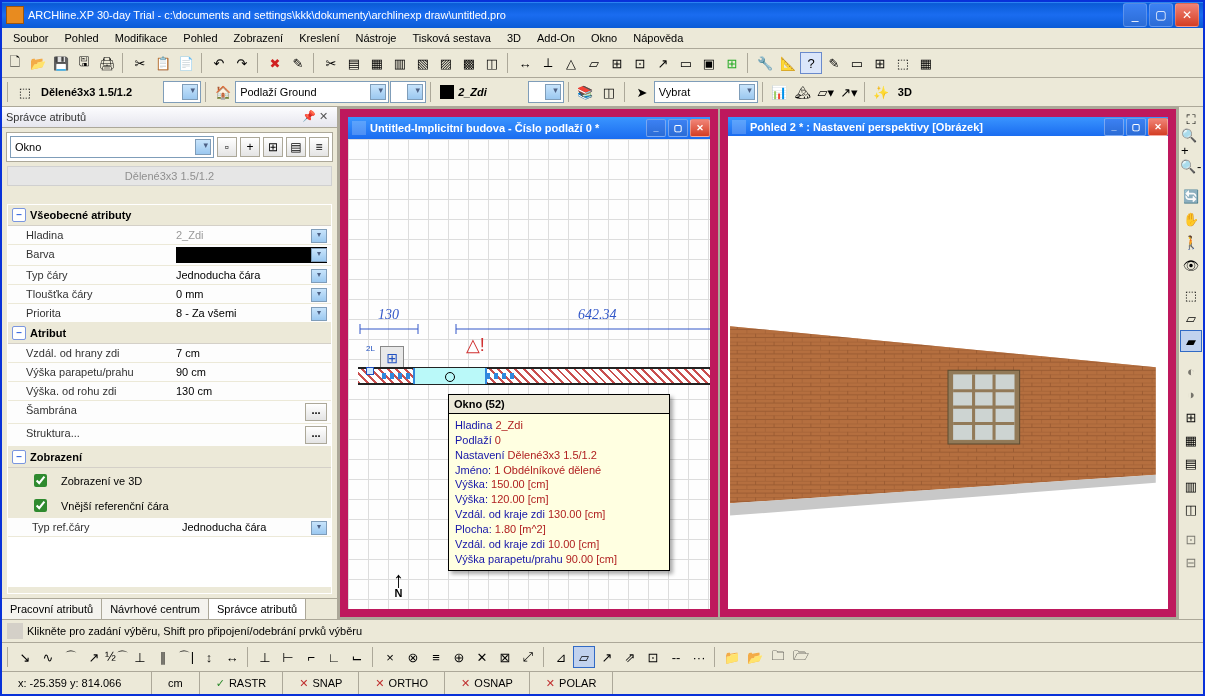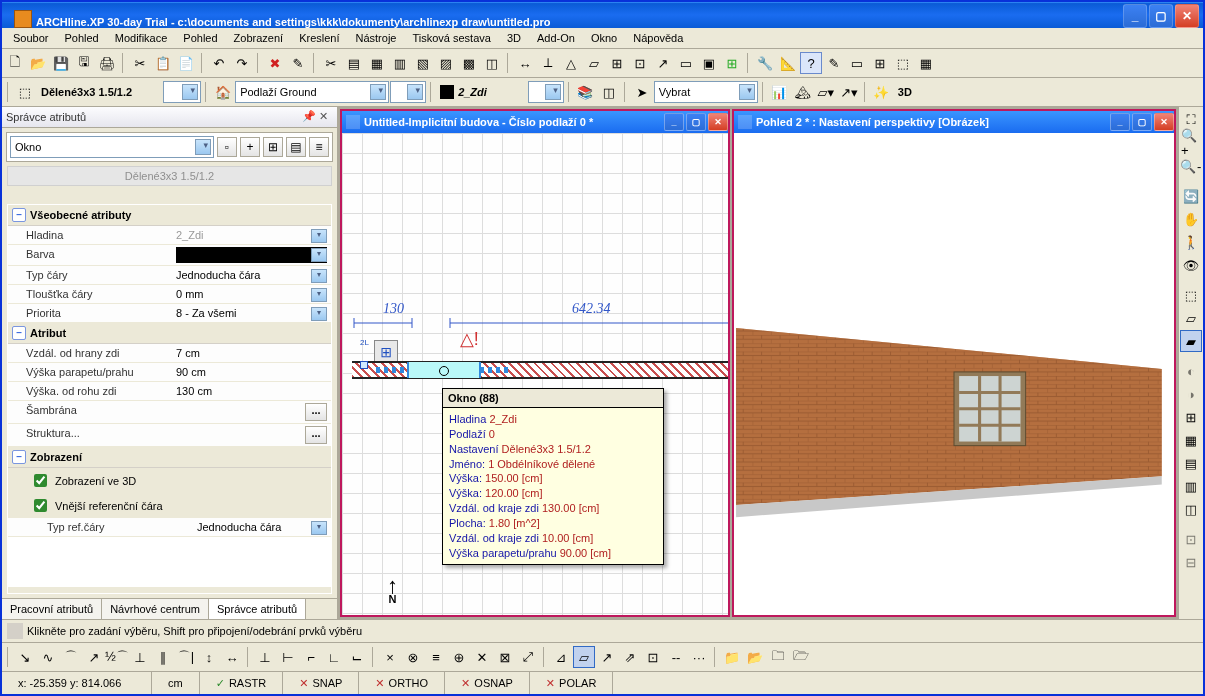--- a/index.html
+++ b/index.html
@@ -1,16 +1,16 @@
 <!DOCTYPE html>
 <html><head>
 <meta charset="utf-8">
 <style>
 html,body{margin:0;padding:0;font-family:Tahoma,Arial,sans-serif;font-size:11px;background:#ece9d8;color:#000;overflow:hidden}
-.titlebar{height:26px;background:linear-gradient(to bottom,#3a95ff 0%,#0a5bd6 6%,#1a6cf0 50%,#0a5bd6 100%);display:flex;align-items:flex-end;color:#fff;font-weight:bold;padding-left:12px;border:2px solid #0831d9;border-bottom:none}
+.titlebar{height:26px;background:linear-gradient(to bottom,#3a95ff 0%,#0a5bd6 6%,#1a6cf0 50%,#0a5bd6 100%);display:flex;align-items:center;color:#fff;font-weight:normal;padding-left:4px;border:2px solid #0831d9;border-bottom:none}
 .titlebar .ticon{width:16px;height:16px;background:#e88b1f;border:1px solid #9a5510;margin-right:4px}
 .titlebar .spacer{flex:1}
 .winbtn{width:22px;height:22px;margin-right:2px;border-radius:3px;display:flex;align-items:center;justify-content:center;font-family:Marlett,Arial;font-size:12px;color:#fff;border:1px solid #fff3}
 .winbtn.min,.winbtn.max{background:linear-gradient(#3c81f3,#2b6cd6)}
 .winbtn.close{background:linear-gradient(#f08376,#d43e24);margin-right:4px}
 .outerborder{border:2px solid #0831d9;border-top:none;height:calc(696px - 28px);box-sizing:border-box;display:flex;flex-direction:column}
 .menubar{background:#ece9d8;padding:2px 4px;display:flex;gap:2px;border-bottom:1px solid #aca899}
 .menubar span{padding:2px 7px}
 .toolbar{background:#ece9d8;padding:2px 2px;display:flex;align-items:center;border-bottom:1px solid #aca899;gap:1px;flex-wrap:nowrap;height:24px}
 .tbico{width:20px;height:20px;border:1px solid transparent;display:flex;align-items:center;justify-content:center;font-size:13px}
@@ -28,28 +28,28 @@
 .greybar{background:#e6e6e6;color:#8f8f8f;text-align:center;padding:3px;margin:0 5px;border:1px solid #d0d0d0}
 .propgrid{margin:4px 5px;flex:1;overflow:auto;border:1px solid #fff}
 .grouphdr{background:#ece9d8;padding:3px 4px;font-weight:bold;display:flex;align-items:center;gap:4px;border-bottom:1px solid #d4d0c8}
 .grouphdr .tw{width:12px;height:12px;background:#fff;border:1px solid #7a96df;color:#3a6bdf;display:flex;align-items:center;justify-content:center;font-size:10px;line-height:1;border-radius:2px}
 .gridrow{display:flex;border-bottom:1px solid #ece9d8;background:#fdfdfd}
 .gridrow .lbl{width:140px;padding:3px 6px 3px 18px;color:#333}
 .gridrow .val{flex:1;padding:2px 4px;display:flex;align-items:center;position:relative}
 .gridrow .val.dd::after{content:"▾";position:absolute;right:4px;top:3px;width:14px;height:12px;background:linear-gradient(#c8e4fb,#9bc8f0);border:1px solid #7f9db9;font-size:8px;text-align:center;color:#4d6185}
 .colorswatch{width:100%;height:14px;background:#000;border:1px solid #000}
 .ellips{width:20px;height:16px;border:1px solid #aca899;background:linear-gradient(#fff,#e4e4e4);text-align:center;font-weight:bold;margin-left:auto}
-.chk{display:flex;align-items:center;gap:5px;padding:3px 6px 3px 22px}
+.chk{display:flex;align-items:center;gap:11px;padding:3px 6px 3px 22px}
 .chk input{accent-color:#2f8a2f}
 .tabs{display:flex;border-top:1px solid #aca899;background:#ece9d8}
 .tabs div{padding:4px 8px;border-right:1px solid #aca899;background:#f4f3ee}
 .tabs div.active{background:#fff}
 .centerarea{flex:1;display:flex;flex-direction:column;background:#aca899;min-width:0}
 .mdiwrap{flex:1;display:flex;gap:2px;padding:2px;min-height:0}
-.mdiwin{display:flex;flex-direction:column;border:2px solid #be185d;background:#737373}
+.mdiwin{display:flex;flex-direction:column;border:8px solid #be185d;background:#737373}
 .mdiwin.left{flex:1}
 .mdiwin.right{width:440px}
 .mdiwin .mtitle{height:22px;background:linear-gradient(to bottom,#3a95ff,#1a6cf0);display:flex;align-items:center;color:#fff;font-weight:bold;padding-left:4px;font-size:11px}
 .mtitle .mico{width:14px;height:14px;background:#fff3;margin-right:4px}
 .mtitle .mb{width:18px;height:16px;margin-left:2px;border-radius:2px;background:linear-gradient(#3c81f3,#2b6cd6);border:1px solid #fff5;display:flex;align-items:center;justify-content:center;font-size:9px;color:#fff}
 .mtitle .mb.cls{background:linear-gradient(#f08376,#d43e24)}
 .drawing{flex:1;position:relative;overflow:hidden;background:#fefefe;background-image:repeating-linear-gradient(#ddd 0 1px,transparent 1px 20px),repeating-linear-gradient(90deg,#ddd 0 1px,transparent 1px 20px)}
 .wall{position:absolute;left:10px;top:228px;width:390px;height:14px;background:repeating-linear-gradient(45deg,#c94f4f 0 2px,#fff 2px 6px);border-top:2px solid #222;border-bottom:2px solid #222}
 .wall .winrect{position:absolute;left:55px;top:-1px;width:70px;height:16px;background:#baf9f9;border-left:2px solid #3088dd;border-right:2px solid #3088dd}
 .wall .bluedash{position:absolute;top:4px;width:30px;height:6px;background:repeating-linear-gradient(90deg,#3088dd 0 4px,transparent 4px 8px)}
@@ -264,21 +264,21 @@
           </div>
     <div class="chk">
             <input type="checkbox" checked="" style="">
             <span>Zobrazení ve 3D</span>
           </div>
     <div class="chk">
             <input type="checkbox" checked="" style="">
             <span>Vnější referenční čára</span>
           </div>
     <div class="gridrow">
-      <div class="lbl" style="padding-left:39px">Typ ref.čáry</div>
+      <div class="lbl" style="padding-left:24px">Typ ref.čáry</div>
       <div class="val dd">Jednoducha čára</div>
     </div>
     <div style="height:50px;background:#fff"></div>
   </div>
 
   <div class="tabs" id="paneltabs">
           <div>Pracovní atributů</div>
           <div>Návrhové centrum</div>
           <div class="active">Správce atributů</div>
         </div>
@@ -298,36 +298,36 @@
       <div class="drawing">
 
         <svg style="position:absolute;left:0;top:165px;width:400px;height:30px">
           <line x1="12" y1="25" x2="70" y2="25" stroke="#3257c8" stroke-width="1"></line>
           <line x1="12" y1="20" x2="12" y2="30" stroke="#3257c8"></line>
           <line x1="70" y1="20" x2="70" y2="30" stroke="#3257c8"></line>
           <line x1="108" y1="25" x2="395" y2="25" stroke="#3257c8" stroke-width="1"></line>
           <line x1="108" y1="20" x2="108" y2="30" stroke="#3257c8"></line>
           <line x1="395" y1="20" x2="395" y2="30" stroke="#3257c8"></line>
         </svg>
-        <div class="dimlabel" style="left:41px;top:168px">130</div>
+        <div class="dimlabel" style="left:30px;top:168px">130</div>
         <div class="dimlabel" style="left:230px;top:168px">642.34</div>
         <div class="redtri">△!</div>
         <div class="handleico">⊞</div>
         <div class="wall">
           <div class="bluedash" style="left:24px"></div>
           <div class="winrect">
             <div style="position:absolute;left:30px;top:4px;width:8px;height:8px;border:1px solid #000;border-radius:50%"></div>
           </div>
           <div class="bluedash" style="left:128px"></div>
         </div>
         <div class="tinydot" style="left:18px;top:228px"></div>
         <div class="tinydot" style="left:18px;top:205px;font-size:8px;color:#2050c0;border:none;background:none">2L</div>
 
         <div class="tooltip">
-          <div class="hdr"><b>Okno (88)</b></div>
+          <div class="hdr"><b>Okno (52)</b></div>
           <div class="body" id="ttbody">
                   <div><span class="k">Hladina</span> <span class="v">2_Zdi</span></div>
                   <div><span class="k">Podlaží</span> <span class="v">0</span></div>
                   <div><span class="k">Nastavení</span> <span class="v">Dělené3x3 1.5/1.2</span></div>
                   <div><span class="k">Jméno:</span> <span class="v">1 Obdélníkové dělené</span></div>
                   <div><span class="k">Výška:</span> <span class="v">150.00 [cm]</span></div>
                   <div><span class="k">Výška:</span> <span class="v">120.00 [cm]</span></div>
                   <div><span class="k">Vzdál. od kraje zdi</span> <span class="v">130.00 [cm]</span></div>
                   <div><span class="k">Plocha:</span> <span class="v">1.80 [m^2]</span></div>
                   <div><span class="k">Vzdál. od kraje zdi</span> <span class="v">10.00 [cm]</span></div>

